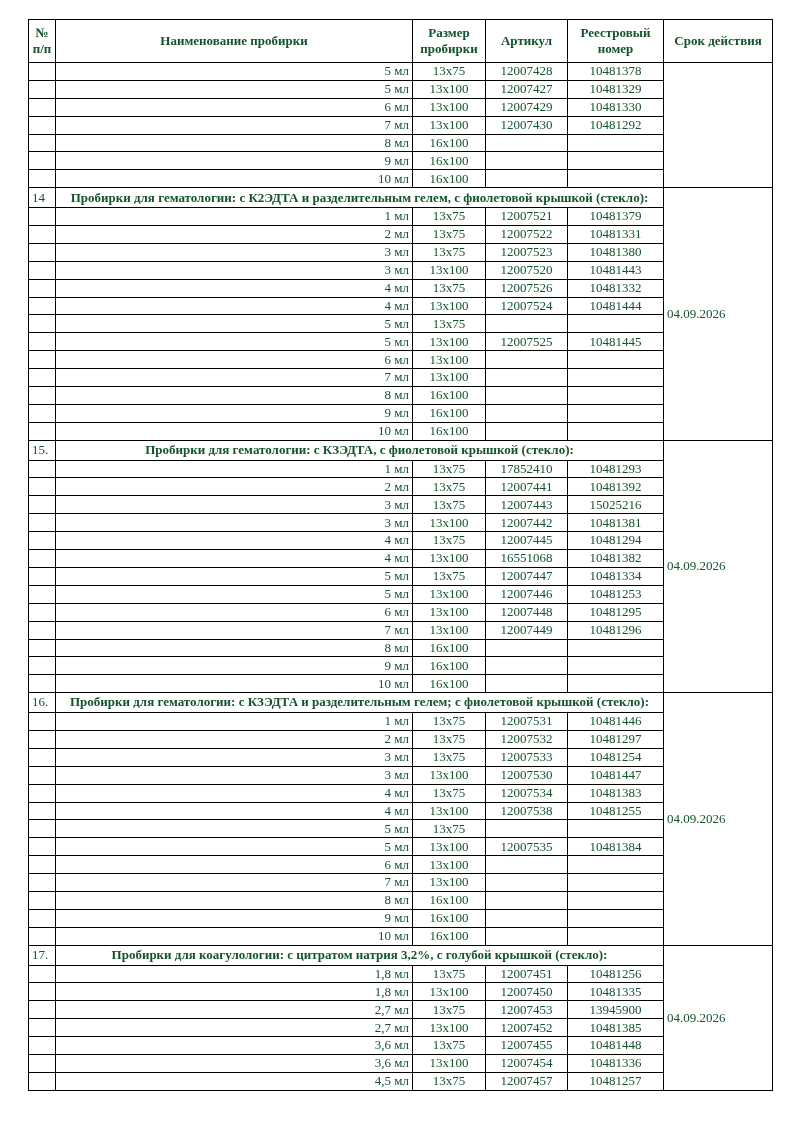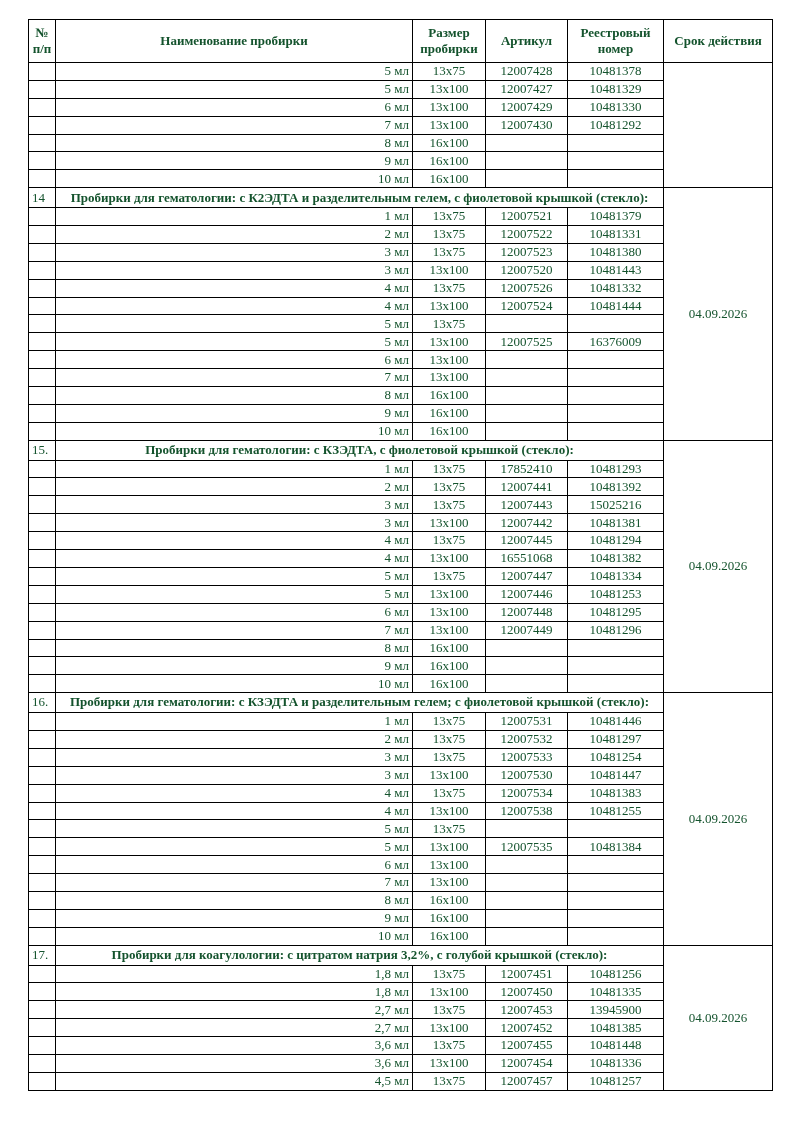--- a/index.html
+++ b/index.html
@@ -35,21 +35,21 @@
     text-align: center;
     padding: 2px 2px;
     height: 38px;
   }
   .doc-table tbody td {
     height: 16.9px;
   }
   .c-num   { text-align: left; }
   .c-name  { text-align: right; padding-left: 5px; }
   .c-size, .c-art, .c-reg { text-align: center; }
-  .c-valid { text-align: center; vertical-align: middle; }
+  .c-valid { text-align: left; vertical-align: middle; }
   tr.section-header-row td.c-title {
     font-weight: bold;
     text-align: center;
     padding: 1px 6px;
   }
 </style>
 </head>
 <body>
 
 <div class="page">
@@ -175,21 +175,21 @@
           <td class="c-name">5 мл</td>
           <td class="c-size">13x75</td>
           <td class="c-art"></td>
           <td class="c-reg"></td>
         </tr>
         <tr>
           <td class="c-num"></td>
           <td class="c-name">5 мл</td>
           <td class="c-size">13x100</td>
           <td class="c-art">12007525</td>
-          <td class="c-reg">16376009</td>
+          <td class="c-reg">10481445</td>
         </tr>
         <tr>
           <td class="c-num"></td>
           <td class="c-name">6 мл</td>
           <td class="c-size">13x100</td>
           <td class="c-art"></td>
           <td class="c-reg"></td>
         </tr>
         <tr>
           <td class="c-num"></td>

